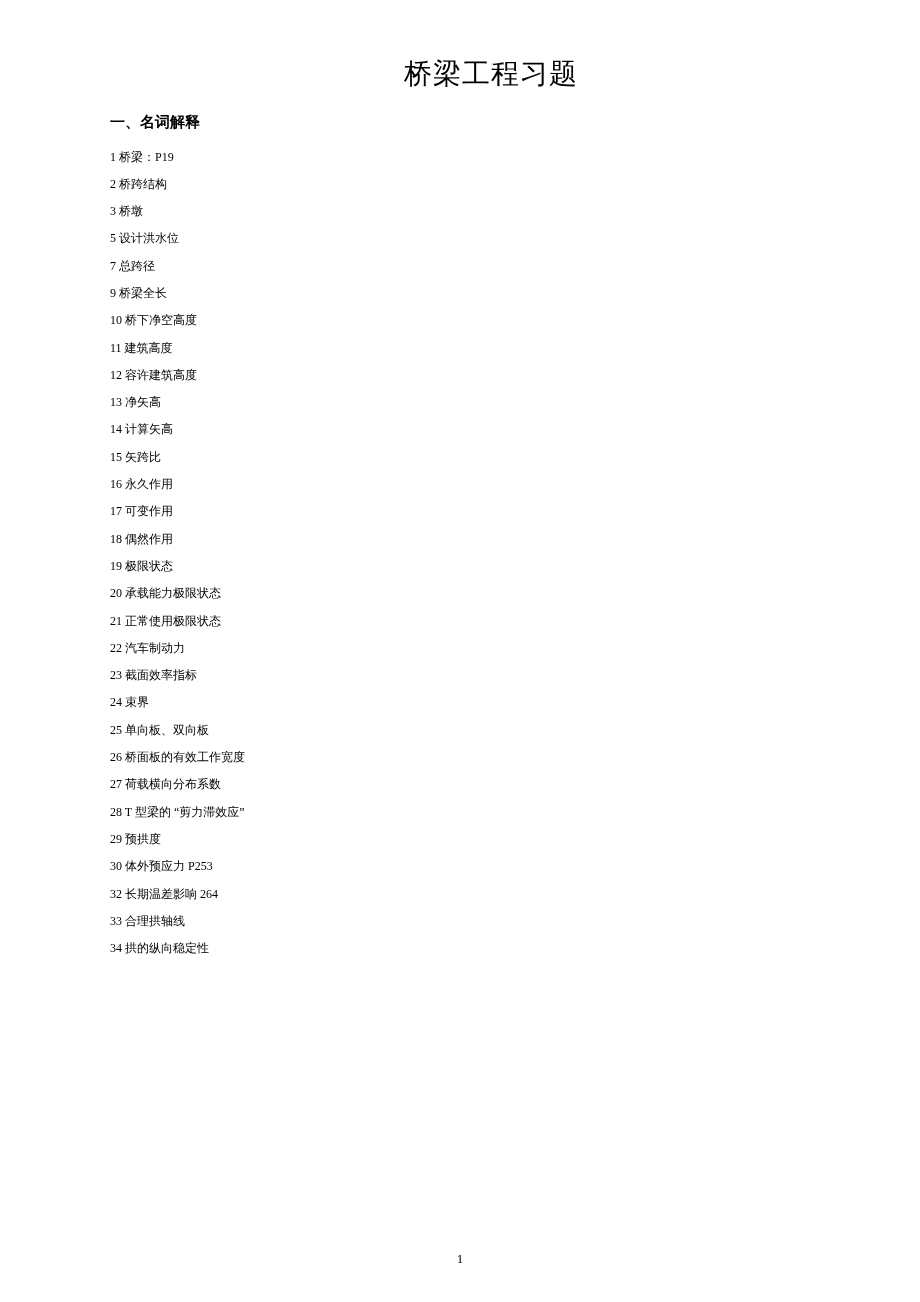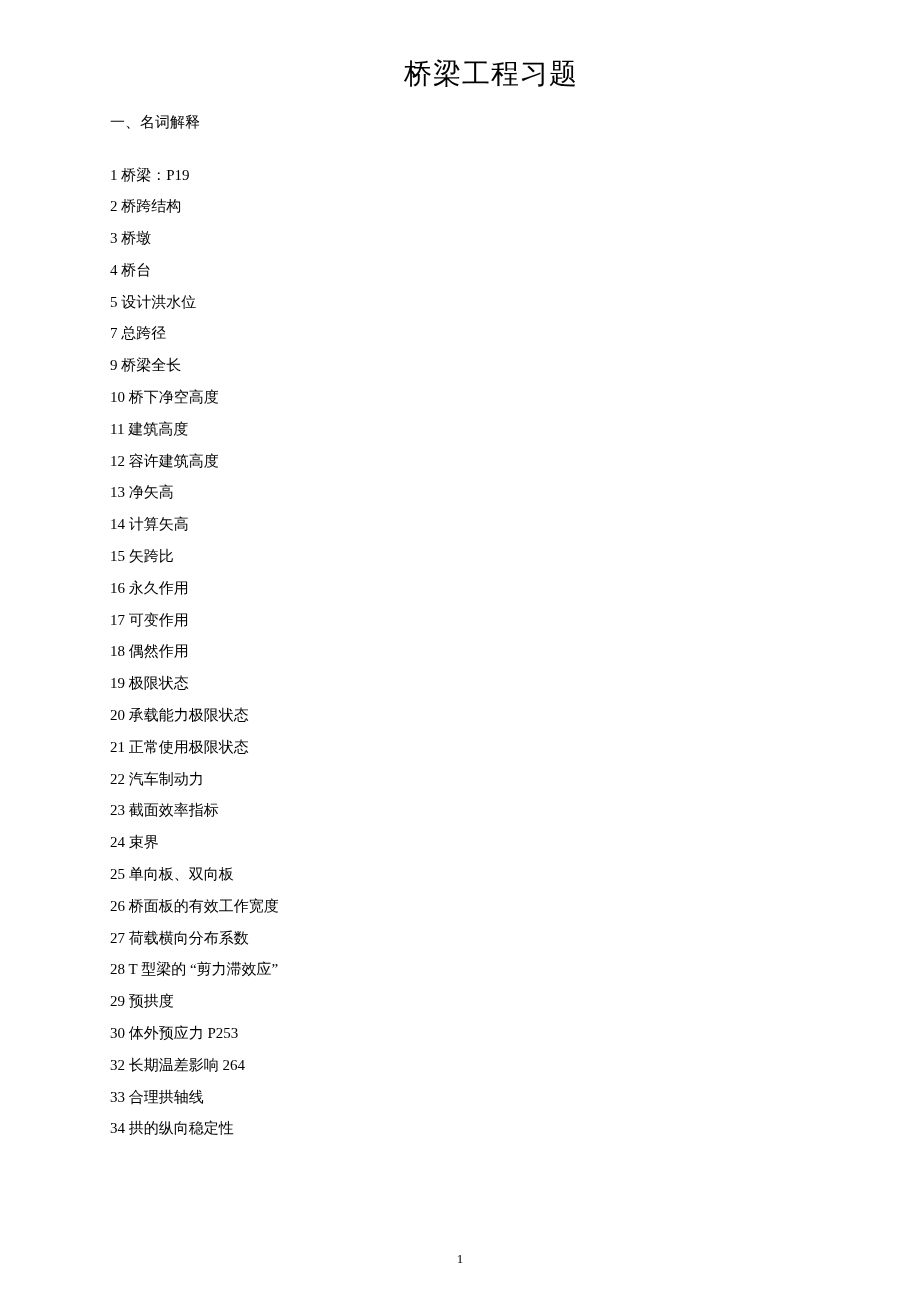--- a/index.html
+++ b/index.html
@@ -19,28 +19,29 @@
     }
     .title {
       text-align: center;
       font-size: 28px;
       font-weight: normal;
       margin-bottom: 18px;
       letter-spacing: 1px;
     }
     .section-heading {
       font-size: 15px;
-      margin-bottom: 30px;
+      margin-bottom: 14px;
       line-height: 1.5;
+      font-weight: bold;
     }
     .item-list {
       list-style: none;
     }
     .item {
-      font-size: 15px;
+      font-size: 12px;
       line-height: 1.5;
       margin-bottom: 9.3px;
     }
     .item-number {
       display: inline;
     }
     .item-text {
       display: inline;
     }
     .page-number {
@@ -56,21 +57,20 @@
 </head>
 <body>
 
 <div class="page">
   <h1 class="title">桥梁工程习题</h1>
   <div class="section-heading">一、名词解释</div>
   <ul class="item-list">
       <li class="item"><span class="item-number">1</span> <span class="item-text">桥梁：P19</span></li>
       <li class="item"><span class="item-number">2</span> <span class="item-text">桥跨结构</span></li>
       <li class="item"><span class="item-number">3</span> <span class="item-text">桥墩</span></li>
-      <li class="item"><span class="item-number">4</span> <span class="item-text">桥台</span></li>
       <li class="item"><span class="item-number">5</span> <span class="item-text">设计洪水位</span></li>
       <li class="item"><span class="item-number">7</span> <span class="item-text">总跨径</span></li>
       <li class="item"><span class="item-number">9</span> <span class="item-text">桥梁全长</span></li>
       <li class="item"><span class="item-number">10</span> <span class="item-text">桥下净空高度</span></li>
       <li class="item"><span class="item-number">11</span> <span class="item-text">建筑高度</span></li>
       <li class="item"><span class="item-number">12</span> <span class="item-text">容许建筑高度</span></li>
       <li class="item"><span class="item-number">13</span> <span class="item-text">净矢高</span></li>
       <li class="item"><span class="item-number">14</span> <span class="item-text">计算矢高</span></li>
       <li class="item"><span class="item-number">15</span> <span class="item-text">矢跨比</span></li>
       <li class="item"><span class="item-number">16</span> <span class="item-text">永久作用</span></li>

